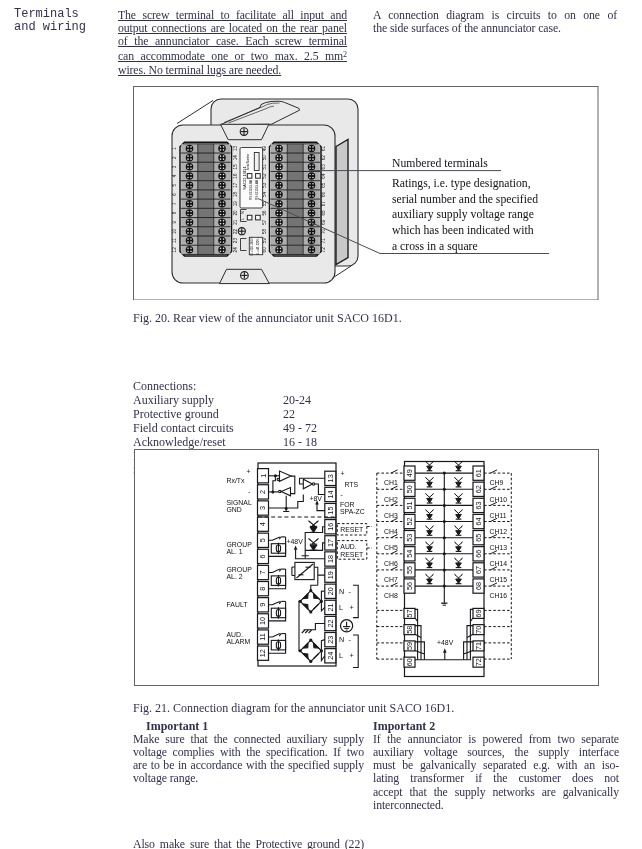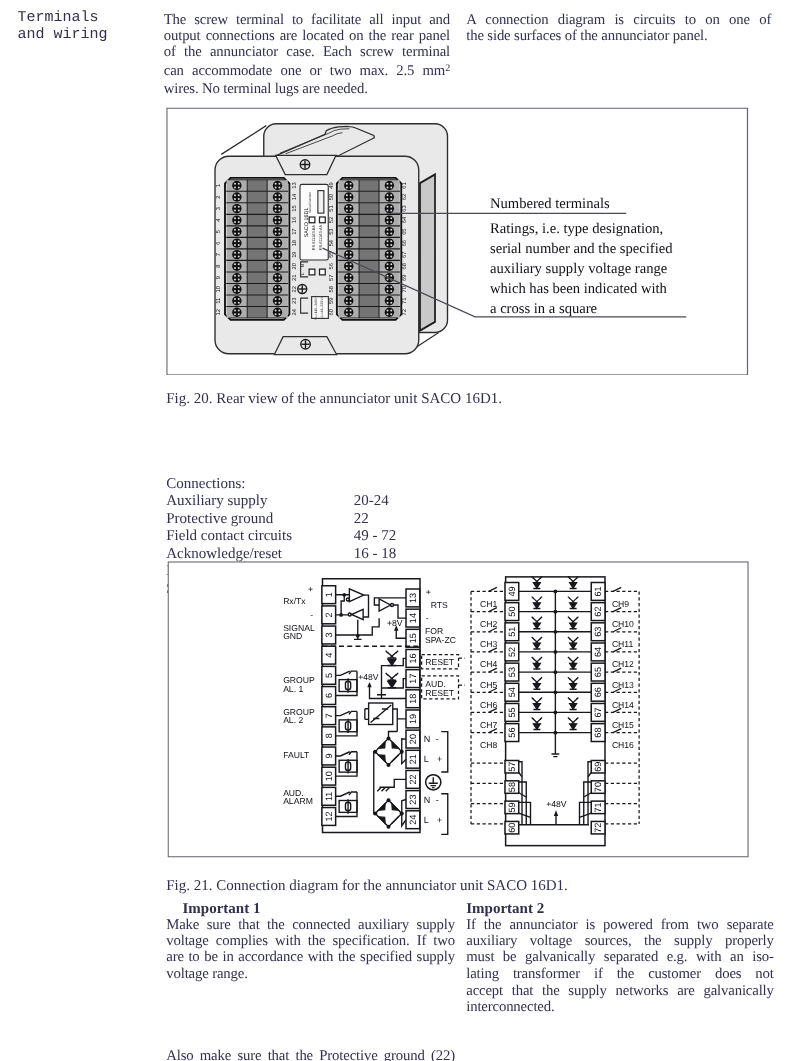--- a/index.html
+++ b/index.html
@@ -10,31 +10,31 @@
   .body-txt div{text-align:justify;text-align-last:justify;}
   .body-txt div.last{text-align-last:left;}
   .sup{font-size:8px;vertical-align:3px;}
   svg text{font-family:"Liberation Sans",sans-serif;fill:#111118;}
 </style>
 </head>
 <body>
 
 <div class="abs" style="left:14px;top:8px;font-size:12px;line-height:13.2px;font-family:Liberation Mono, monospace;">Terminals<br>and wiring</div>
 
-<div class="abs body-txt" style="left:131px;top:9px;width:229px;">
+<div class="abs body-txt" style="left:118px;top:9px;width:229px;text-decoration:underline;">
 <div>The screw terminal to facilitate all input and</div>
 <div>output connections are located on the rear panel</div>
 <div>of the annunciator case. Each screw terminal</div>
 <div>can accommodate one or two max. 2.5 mm<span class="sup">2</span></div>
 <div class="last">wires. No terminal lugs are needed.</div>
 </div>
 
 <div class="abs body-txt" style="left:373px;top:9px;width:244px;">
 <div>A connection diagram is circuits to on one of</div>
-<div class="last">the side surfaces of the annunciator panel.</div>
+<div class="last">the side surfaces of the annunciator case.</div>
 </div>
 
 <div class="abs" style="left:133px;top:86px;">
 <svg width="466" height="214" viewBox="133 86 466 214" id="fig20">
 
 <rect x="133.5" y="86.5" width="464.5" height="213.5" fill="#ffffff" stroke="#63636b" stroke-width="1"></rect>
 
 <rect x="211" y="99" width="147" height="167" rx="10" fill="#e9e9e9" stroke="#2e2e2e" stroke-width="1.1"></rect>
 
 <line x1="177" y1="123.5" x2="213" y2="100.5" stroke="#2e2e2e" stroke-width="1"></line>
@@ -1026,18 +1026,18 @@
 
 <div class="abs body-txt" style="left:133px;top:813px;width:231px;margin-top:25px;">
 <div>Also make sure that the Protective ground (22)</div>
 <div class="last">is properly wired.</div>
 </div>
 
 <div class="abs" style="left:373px;top:719px;font-size:12px;font-weight:bold;">Important 2</div>
 
 <div class="abs body-txt" style="left:373px;top:733px;width:246px;">
 <div>If the annunciator is powered from two separate</div>
-<div>auxiliary voltage sources, the supply properly</div>
+<div>auxiliary voltage sources, the supply interface</div>
 <div>must be galvanically separated e.g. with an iso-</div>
 <div>lating transformer if the customer does not</div>
 <div>accept that the supply networks are galvanically</div>
 <div class="last">interconnected.</div>
 </div>
 
 </body></html>

